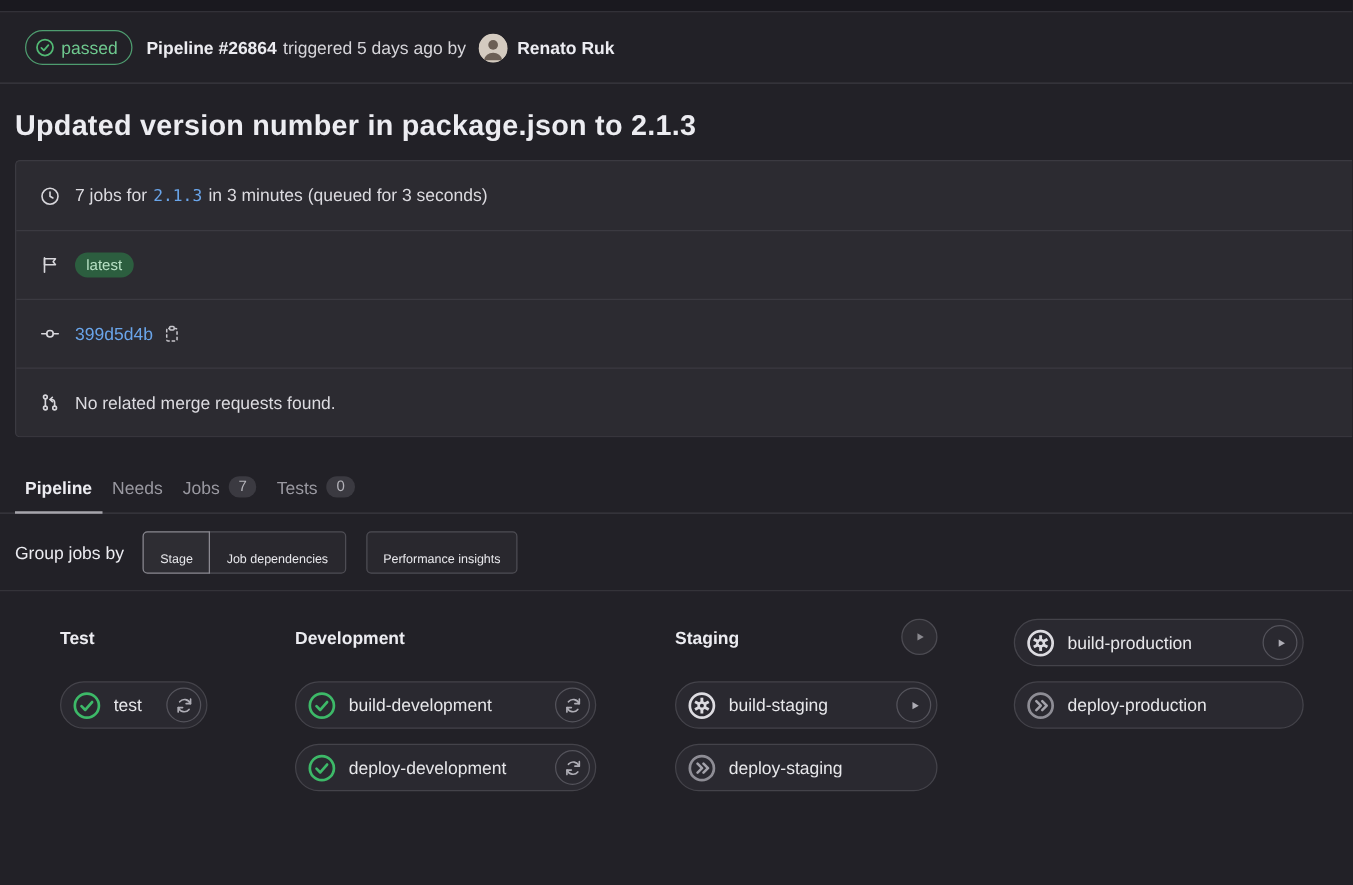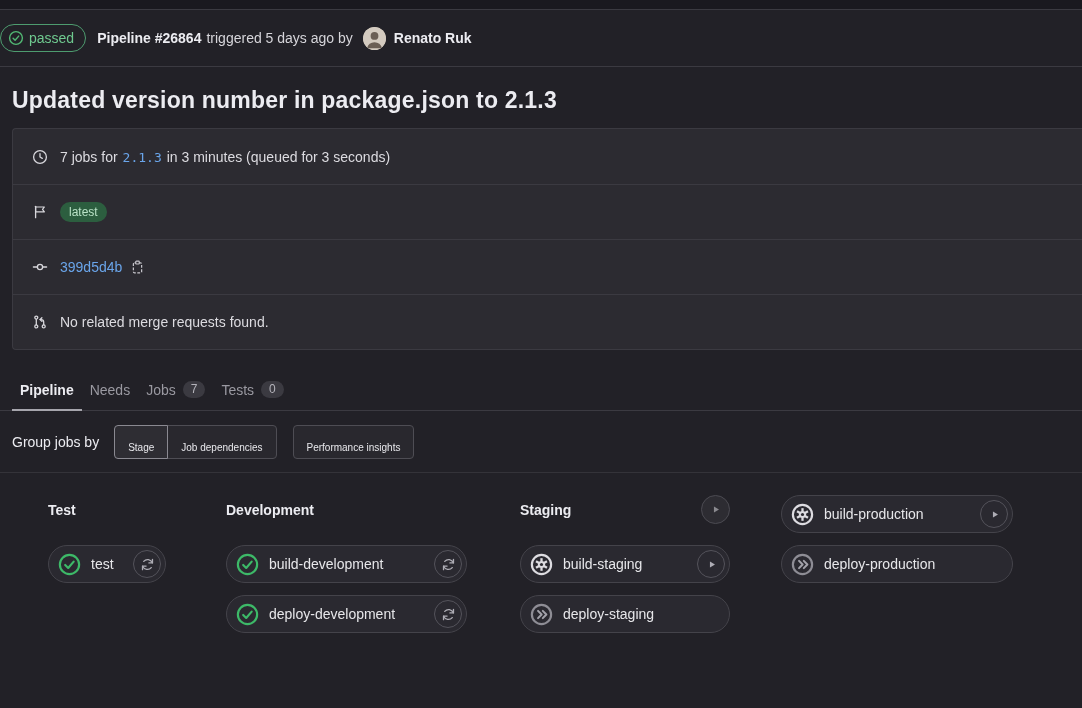--- a/index.html
+++ b/index.html
@@ -8,21 +8,21 @@
     background:#222127;
     color:#dcdbe0;
     font-family:"Liberation Sans","DejaVu Sans",sans-serif;
     font-size:14px;
   }
   .top-strip { height:10px; background:#1a191f; border-bottom:1px solid #3b3a41; }
 
   
   .pipeline-header {
     height:57px; display:flex; align-items:center;
-    padding:0 0; border-bottom:1px solid #3b3a41; background:#222127;
+    padding:0 20px; border-bottom:1px solid #3b3a41; background:#222127;
   }
   .badge-passed {
     display:inline-flex; align-items:center; gap:5px;
     height:28px; padding:0 11px 0 7px; border:1px solid #4e9c6f;
     border-radius:14px; color:#6fc98f; font-size:14px;
   }
   .hdr-pipeline-id { font-weight:bold; color:#ececf1; margin-left:11px; }
   .hdr-triggered { margin-left:5px; color:#d6d5da; }
   .avatar {
     width:23px; height:23px; border-radius:50%; margin-left:10px;
@@ -86,21 +86,21 @@
     font-family:inherit;
   }
   .seg-group .btn:first-child { border-radius:4px 0 0 4px; }
   .seg-group .btn:last-child { border-radius:0 4px 4px 0; margin-left:-1px; }
   .btn.selected { border-color:#8a8991; position:relative; z-index:1; background:#2e2d33; }
   .btn.standalone { border-radius:4px; margin-left:16px; }
 
   .section-divider { margin-top:13px; border-top:1px solid #343339; }
 
   
-  .graph { padding:22px 0 0 48px; display:flex; }
+  .graph { padding:22px 0 0 48px; display:flex;gap:10px; }
   .stage-col { flex:none; }
   .stage-col.c0 { width:118px; margin-right:60px; }
   .stage-col.c1 { width:241px; margin-right:53px; }
   .stage-col.c2 { width:210px; margin-right:51px; }
   .stage-col.c3 { width:232px; }
   .stage-header {
     height:29px; display:flex; align-items:center; justify-content:space-between;
     margin-bottom:21px;
   }
   .stage-name { font-weight:bold; color:#ececf1; }

